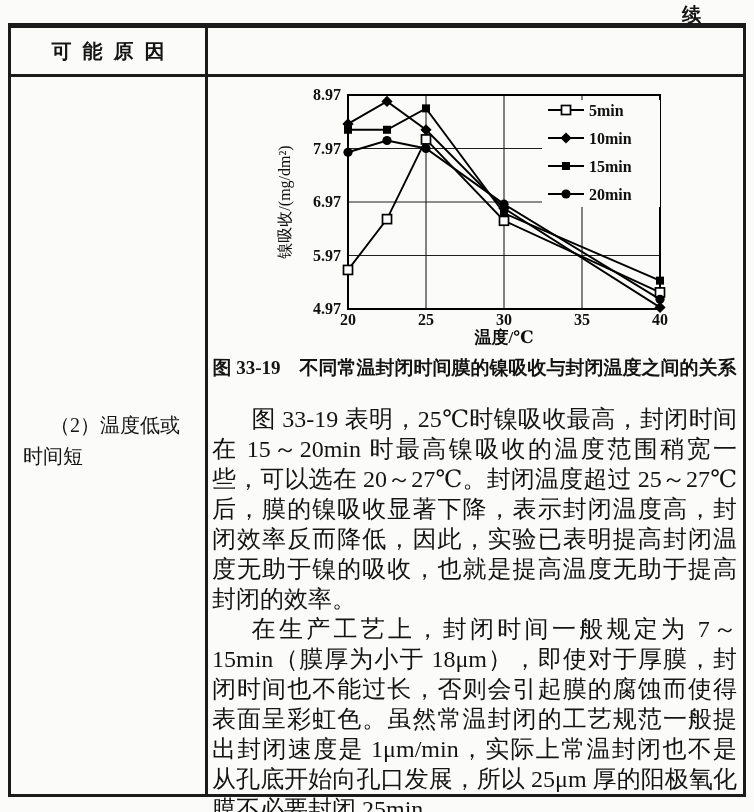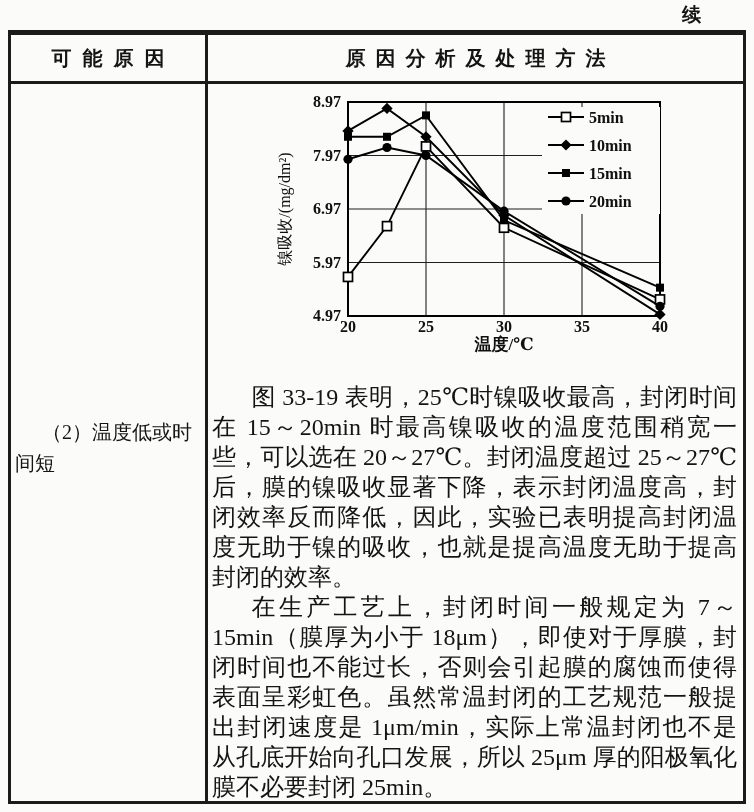--- a/index.html
+++ b/index.html
@@ -12,38 +12,38 @@
     overflow:hidden;
   }
   .page { position:relative; width:680px; height:812px;text-decoration:underline; }
 
   .continued {
     position:absolute; top:2px; left:682px;
     font-size:19px; font-weight:bold; letter-spacing:2px;
   }
 
   .doc-table {
-    position:absolute; left:8px; top:30px;
+    position:absolute; left:8px; top:23px;
     width:738px; height:774px;
     border:3px solid #1b1b1b; border-top-width:5px;
     display:flex; flex-direction:column;
     background:#fbfbf9;
   }
   .thead { display:flex; flex:0 0 49px; border-bottom:3px solid #1b1b1b; }
   .th {
     display:flex; align-items:center; justify-content:center;
     font-size:20px; font-weight:bold;
   }
   .th-cause { width:197px; border-right:3px solid #1b1b1b; letter-spacing:0.55em; padding-left:0.55em; }
   .th-analysis { flex:1; letter-spacing:0.5em; padding-left:0.5em; }
 
   .tbody { display:flex; flex:1 1 auto; min-height:0; }
   .cell-cause {
     width:197px; border-right:3px solid #1b1b1b;
-    padding:333px 7px 0 4px;
+    padding:333px 7px 0 12px;
     font-size:20px; line-height:31px;
   }
   .cause-text { text-indent:1.35em; }
 
   .cell-analysis { flex:1; padding:0 6px 0 4px; position:relative; }
 
   .chart-wrap { margin-top:10px; height:265px; }
   svg text { font-family:"Liberation Serif","DejaVu Serif",serif; fill:#101010; }
 
   .fig-caption {
@@ -63,21 +63,20 @@
 <body>
 
 <div class="page">
 
   <div class="continued">续表</div>
 
   <div class="doc-table">
 
     <div class="thead">
       <div class="th th-cause">可能原因</div>
-      <div class="th th-analysis">原因分析及处理方法</div>
     </div>
 
     <div class="tbody">
 
       <div class="cell-cause">
         <div class="cause-text">（2）温度低或时间短</div>
       </div>
 
       <div class="cell-analysis">
 
@@ -149,20 +148,21 @@
                 <line x1="336" y1="79" x2="372" y2="79" stroke="#000000" stroke-width="1.9"></line>
                 <rect x="350" y="75" width="8" height="8" fill="#000000"></rect>
                 <text x="377" y="84.5" font-size="16" font-weight="bold">15min</text>
                 <line x1="336" y1="107" x2="372" y2="107" stroke="#000000" stroke-width="1.9"></line>
                 <circle cx="354" cy="107" r="4.6" fill="#000000"></circle>
                 <text x="377" y="112.5" font-size="16" font-weight="bold">20min</text>
               </g>
             </svg>
         </div>
 
+        <div class="fig-caption">图 33-19　不同常温封闭时间膜的镍吸收与封闭温度之间的关系</div>
 
         <div class="body-text">
           <div class="para">图 33-19 表明，25℃时镍吸收最高，封闭时间在 15～20min 时最高镍吸收的温度范围稍宽一些，可以选在 20～27℃。封闭温度超过 25～27℃后，膜的镍吸收显著下降，表示封闭温度高，封闭效率反而降低，因此，实验已表明提高封闭温度无助于镍的吸收，也就是提高温度无助于提高封闭的效率。</div>
           <div class="para">在生产工艺上，封闭时间一般规定为 7～15min（膜厚为小于 18μm），即使对于厚膜，封闭时间也不能过长，否则会引起膜的腐蚀而使得表面呈彩虹色。虽然常温封闭的工艺规范一般提出封闭速度是 1μm/min，实际上常温封闭也不是从孔底开始向孔口发展，所以 25μm 厚的阳极氧化膜不必要封闭 25min。</div>
         </div>
 
       </div>
     </div>
   </div>
 </div>

